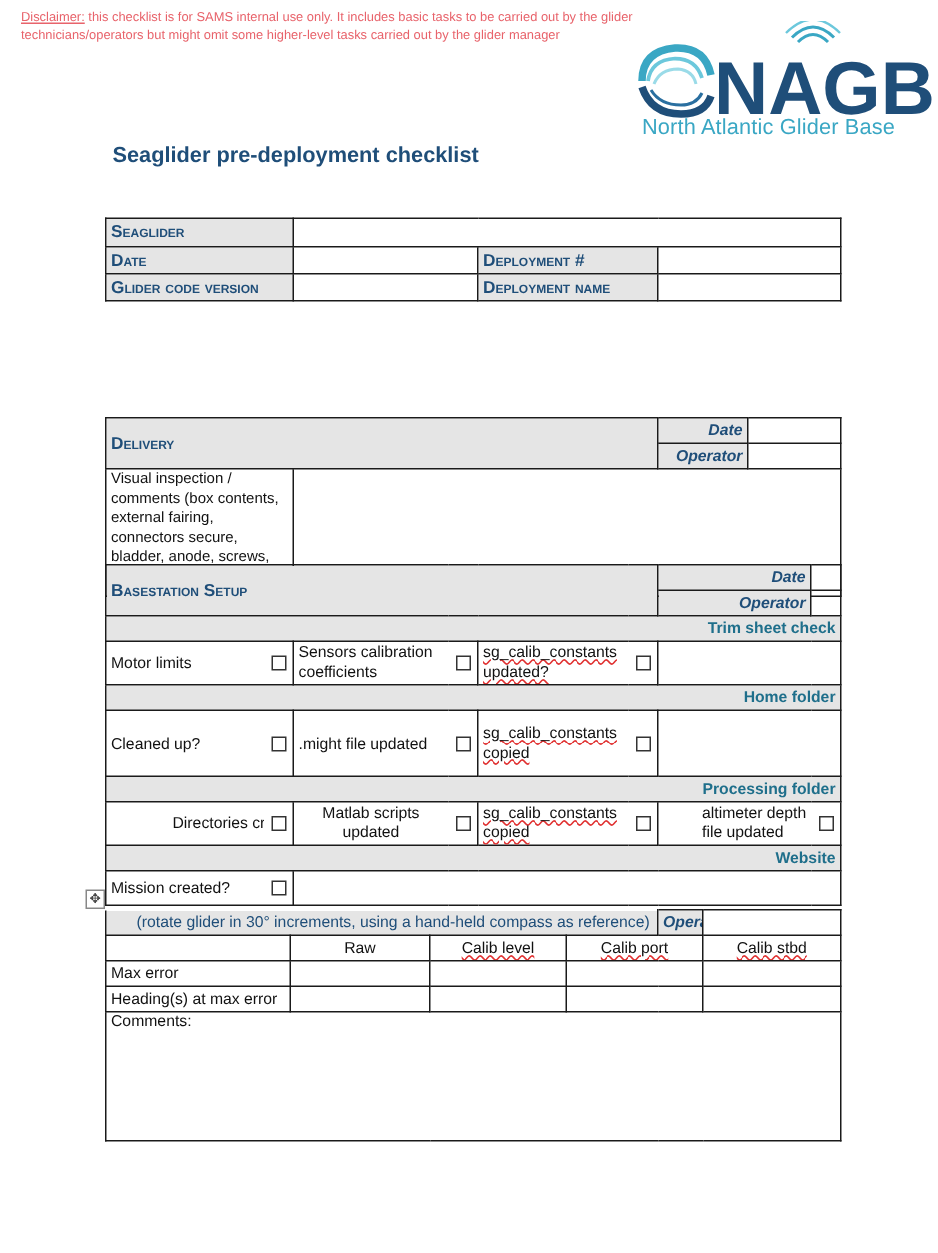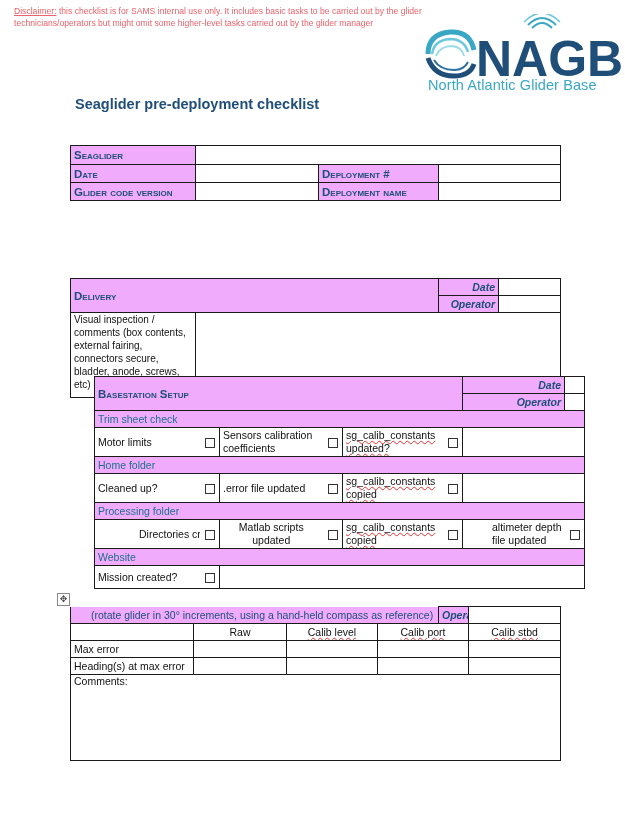--- a/index.html
+++ b/index.html
@@ -5,23 +5,23 @@
     html, body { margin:0; padding:0; }
     body { width:625px; height:835px; background:#ffffff; position:relative; overflow:hidden;
            font-family:"Liberation Sans", "DejaVu Sans", sans-serif; color:#111; }
     .disclaimer { position:absolute; left:14px; top:5px; width:420px; font-size:8.6px; line-height:12px; color:#e8636b; }
     .disclaimer .dlabel { text-decoration:underline; }
     .logo { position:absolute; left:424px; top:14px; width:200px; height:80px; }
     .logo-sub { position:absolute; left:428px; top:77px; font-size:14.5px; color:#3aa7c4; letter-spacing:0.1px; white-space:nowrap; }
     .title { position:absolute; left:75px; top:96px; font-size:14.5px; font-weight:bold; color:#1f4e79; }
     table { position:absolute; border-collapse:collapse; table-layout:fixed; font-size:10.5px; }
     td { border:1px solid #1a1a1a; padding:0 3px; height:16px; vertical-align:middle; overflow:hidden; white-space:nowrap; }
-    .cyan { background:#f0abfc; }
+    .cyan { background:#e5e5e5; }
     .sc { font-variant:small-caps; font-weight:bold; color:#1f4e79; font-size:11.5px; }
-    .sub { font-weight:normal; color:#1f6f8b; font-size:10.5px; }
+    .sub { font-weight:bold; color:#1f6f8b; font-size:10.5px;text-align:right; }
     .it { font-style:italic; font-weight:bold; color:#1f4e79; text-align:right; }
     .wrap { white-space:normal; line-height:13px; }
     .cb { display:inline-block; width:8px; height:8px; border:1px solid #333; background:#fff; vertical-align:middle; }
     .cbcell { text-align:right; padding-right:4px; }
     .squig { text-decoration:underline wavy #e03030; text-decoration-thickness:1px; }
     .center { text-align:center; }
     .move-handle { position:absolute; left:57px; top:593px; width:11px; height:11px; border:1px solid #888; font-size:9px; line-height:11px; text-align:center; color:#444; background:#fff; }
   </style>
 </head>
 <body>
@@ -92,21 +92,21 @@
     <td class="cyan it">Operator</td>
     <td></td>
   </tr>
   <tr style="height:85px">
     <td class="wrap" style="vertical-align:top; font-size:10px;">Visual inspection / comments (box contents, external fairing, connectors secure, bladder, anode, screws, etc)</td>
     <td colspan="3"></td>
   </tr>
 </tbody>
   </table>
 
-<table style="left:70px; top:376px; width:490px;margin-left:24px;">
+<table style="left:70px; top:376px; width:490px;">
   <colgroup>
     <col style="width:105px">
       <col style="width:20px">
     <col style="width:103px">
       <col style="width:20px">
     <col style="width:100px">
       <col style="width:20px">
     <col style="width:102px">
       <col style="width:20px">
   </colgroup>
@@ -128,24 +128,24 @@
     <td class="cbcell" style="border-left:none;"><span class="cb"></span></td>
     <td class="wrap" style="border-right:none;">Sensors calibration coefficients</td>
     <td class="cbcell" style="border-left:none;"><span class="cb"></span></td>
     <td class="wrap" style="border-right:none;"><span class="squig">sg_calib_constants updated?</span></td>
     <td class="cbcell" style="border-left:none;"><span class="cb"></span></td>
     <td colspan="2"></td>
   </tr>
   <tr style="height:14px">
     <td colspan="8" class="cyan sub">Home folder</td>
   </tr>
-  <tr style="height:29px">
+  <tr style="height:44px">
     <td style="border-right:none;">Cleaned up?</td>
     <td class="cbcell" style="border-left:none;"><span class="cb"></span></td>
-    <td style="border-right:none;">.error file updated</td>
+    <td style="border-right:none;">.might file updated</td>
     <td class="cbcell" style="border-left:none;"><span class="cb"></span></td>
     <td class="wrap" style="border-right:none;"><span class="squig">sg_calib_constants copied</span></td>
     <td class="cbcell" style="border-left:none;"><span class="cb"></span></td>
     <td colspan="2"></td>
   </tr>
   <tr style="height:14px">
     <td colspan="8" class="cyan sub">Processing folder</td>
   </tr>
   <tr style="height:29px">
     <td style="border-right:none;padding-left:44px;">Directories created</td>

